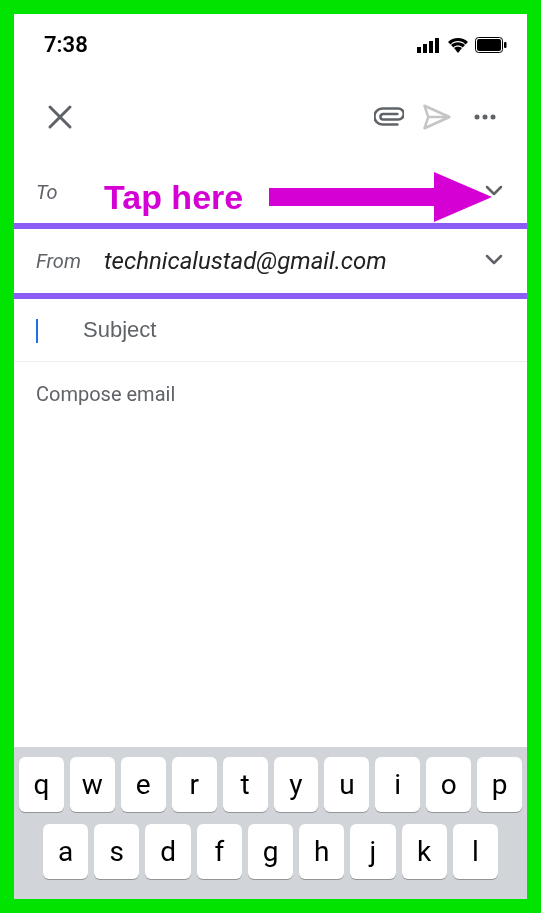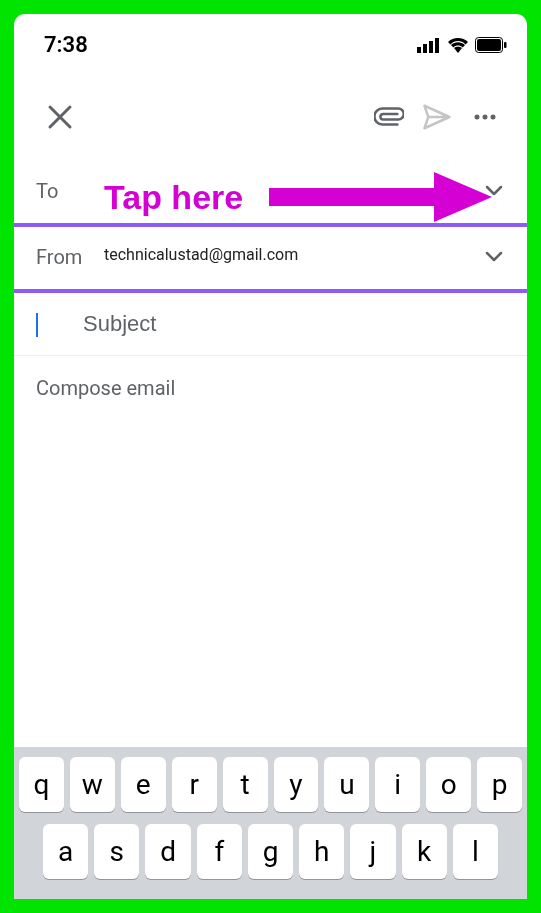--- a/index.html
+++ b/index.html
@@ -12,21 +12,20 @@
   }
   .frame {
     position: absolute;
     left: 14px;
     top: 14px;
     width: 513px;
     height: 885px;
     background: #fff;
     display: flex;
     flex-direction: column;
-    border-radius: 11px;
   }
   .status-bar {
     display: flex;
     justify-content: space-between;
     align-items: center;
     padding: 18px 20px 8px 30px;
   }
   .status-time {
     font-size: 22px;
     font-weight: 600;
@@ -46,31 +45,33 @@
   .icon-btn {
     display: flex;
     align-items: center;
     justify-content: center;
     width: 48px;
     height: 48px;
     cursor: pointer;
   }
   .row {
     display: flex;
+    align-items: center;
     padding: 18px 22px;
-    border-bottom: 4px solid #8b5cf6;
+    border-bottom: 6px solid #8b5cf6;
     position: relative;
+    font-style: italic;
   }
   .row-label {
     font-size: 20px;
     color: #5f6368;
     min-width: 56px;
   }
   .row-value {
-    font-size: 16px;
+    font-size: 24px;
     color: #222;
     padding-left: 12px;
   }
   .chev {
     margin-left: auto;
   }
   .subject-row {
     padding: 18px 22px;
     border-bottom: 1px solid #eee;
   }

